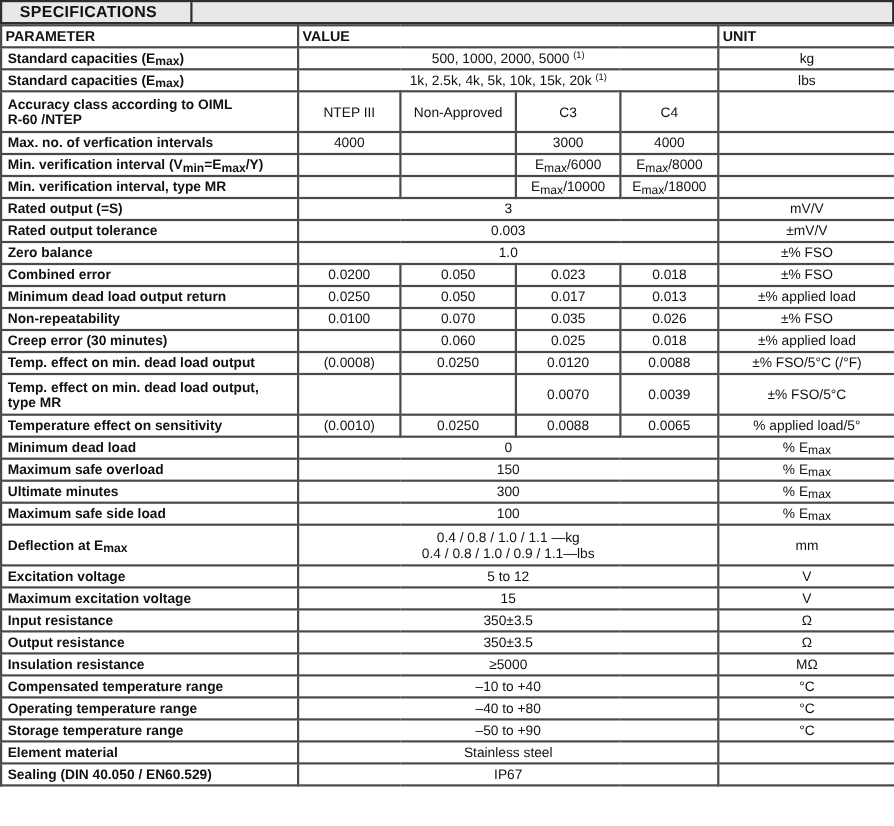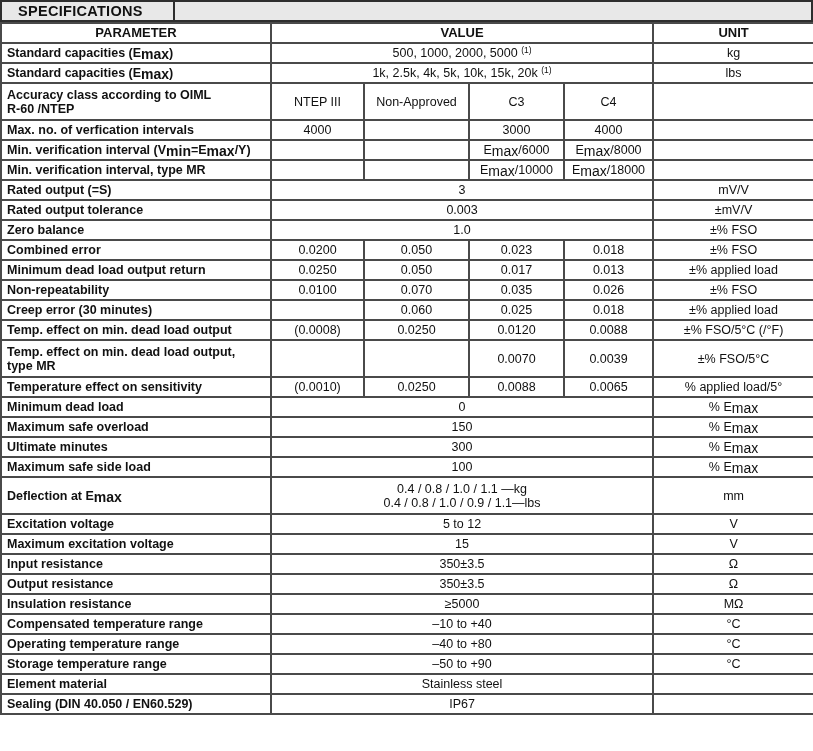--- a/index.html
+++ b/index.html
@@ -33,25 +33,25 @@
     width:813px;table-layout:fixed;border-collapse:collapse;
     border:2px solid var(--outer-border);
     font-size:12.5px;
   }
   .spec th,.spec td{
     border:2px solid var(--border-color);
     height:20px;padding:0 3px;line-height:1.12;
     overflow:hidden;white-space:nowrap;
     vertical-align:middle;
   }
-  .spec th{font-weight:bold;text-align:center;font-size:13px;margin-top:20px;}
+  .spec th{font-weight:bold;text-align:left;font-size:13px;margin-top:20px;}
   td.param{font-weight:bold;text-align:left;padding-left:5px;}
   td.val,td.unit{text-align:center;font-weight:normal;}
   tr.tall th,tr.tall td{height:37px;}
-  sub{font-size:14px;line-height:0;vertical-align:-2px;text-align:right;}
+  sub{font-size:11px;line-height:0;vertical-align:-2px;text-align:right;}
   sup{font-size:8.5px;line-height:0;vertical-align:4px;}
 </style>
 </head>
 <body>
 
 <div class="page">
 
   <div class="titlebar">
     <div class="titlebox">SPECIFICATIONS</div>
   </div>

